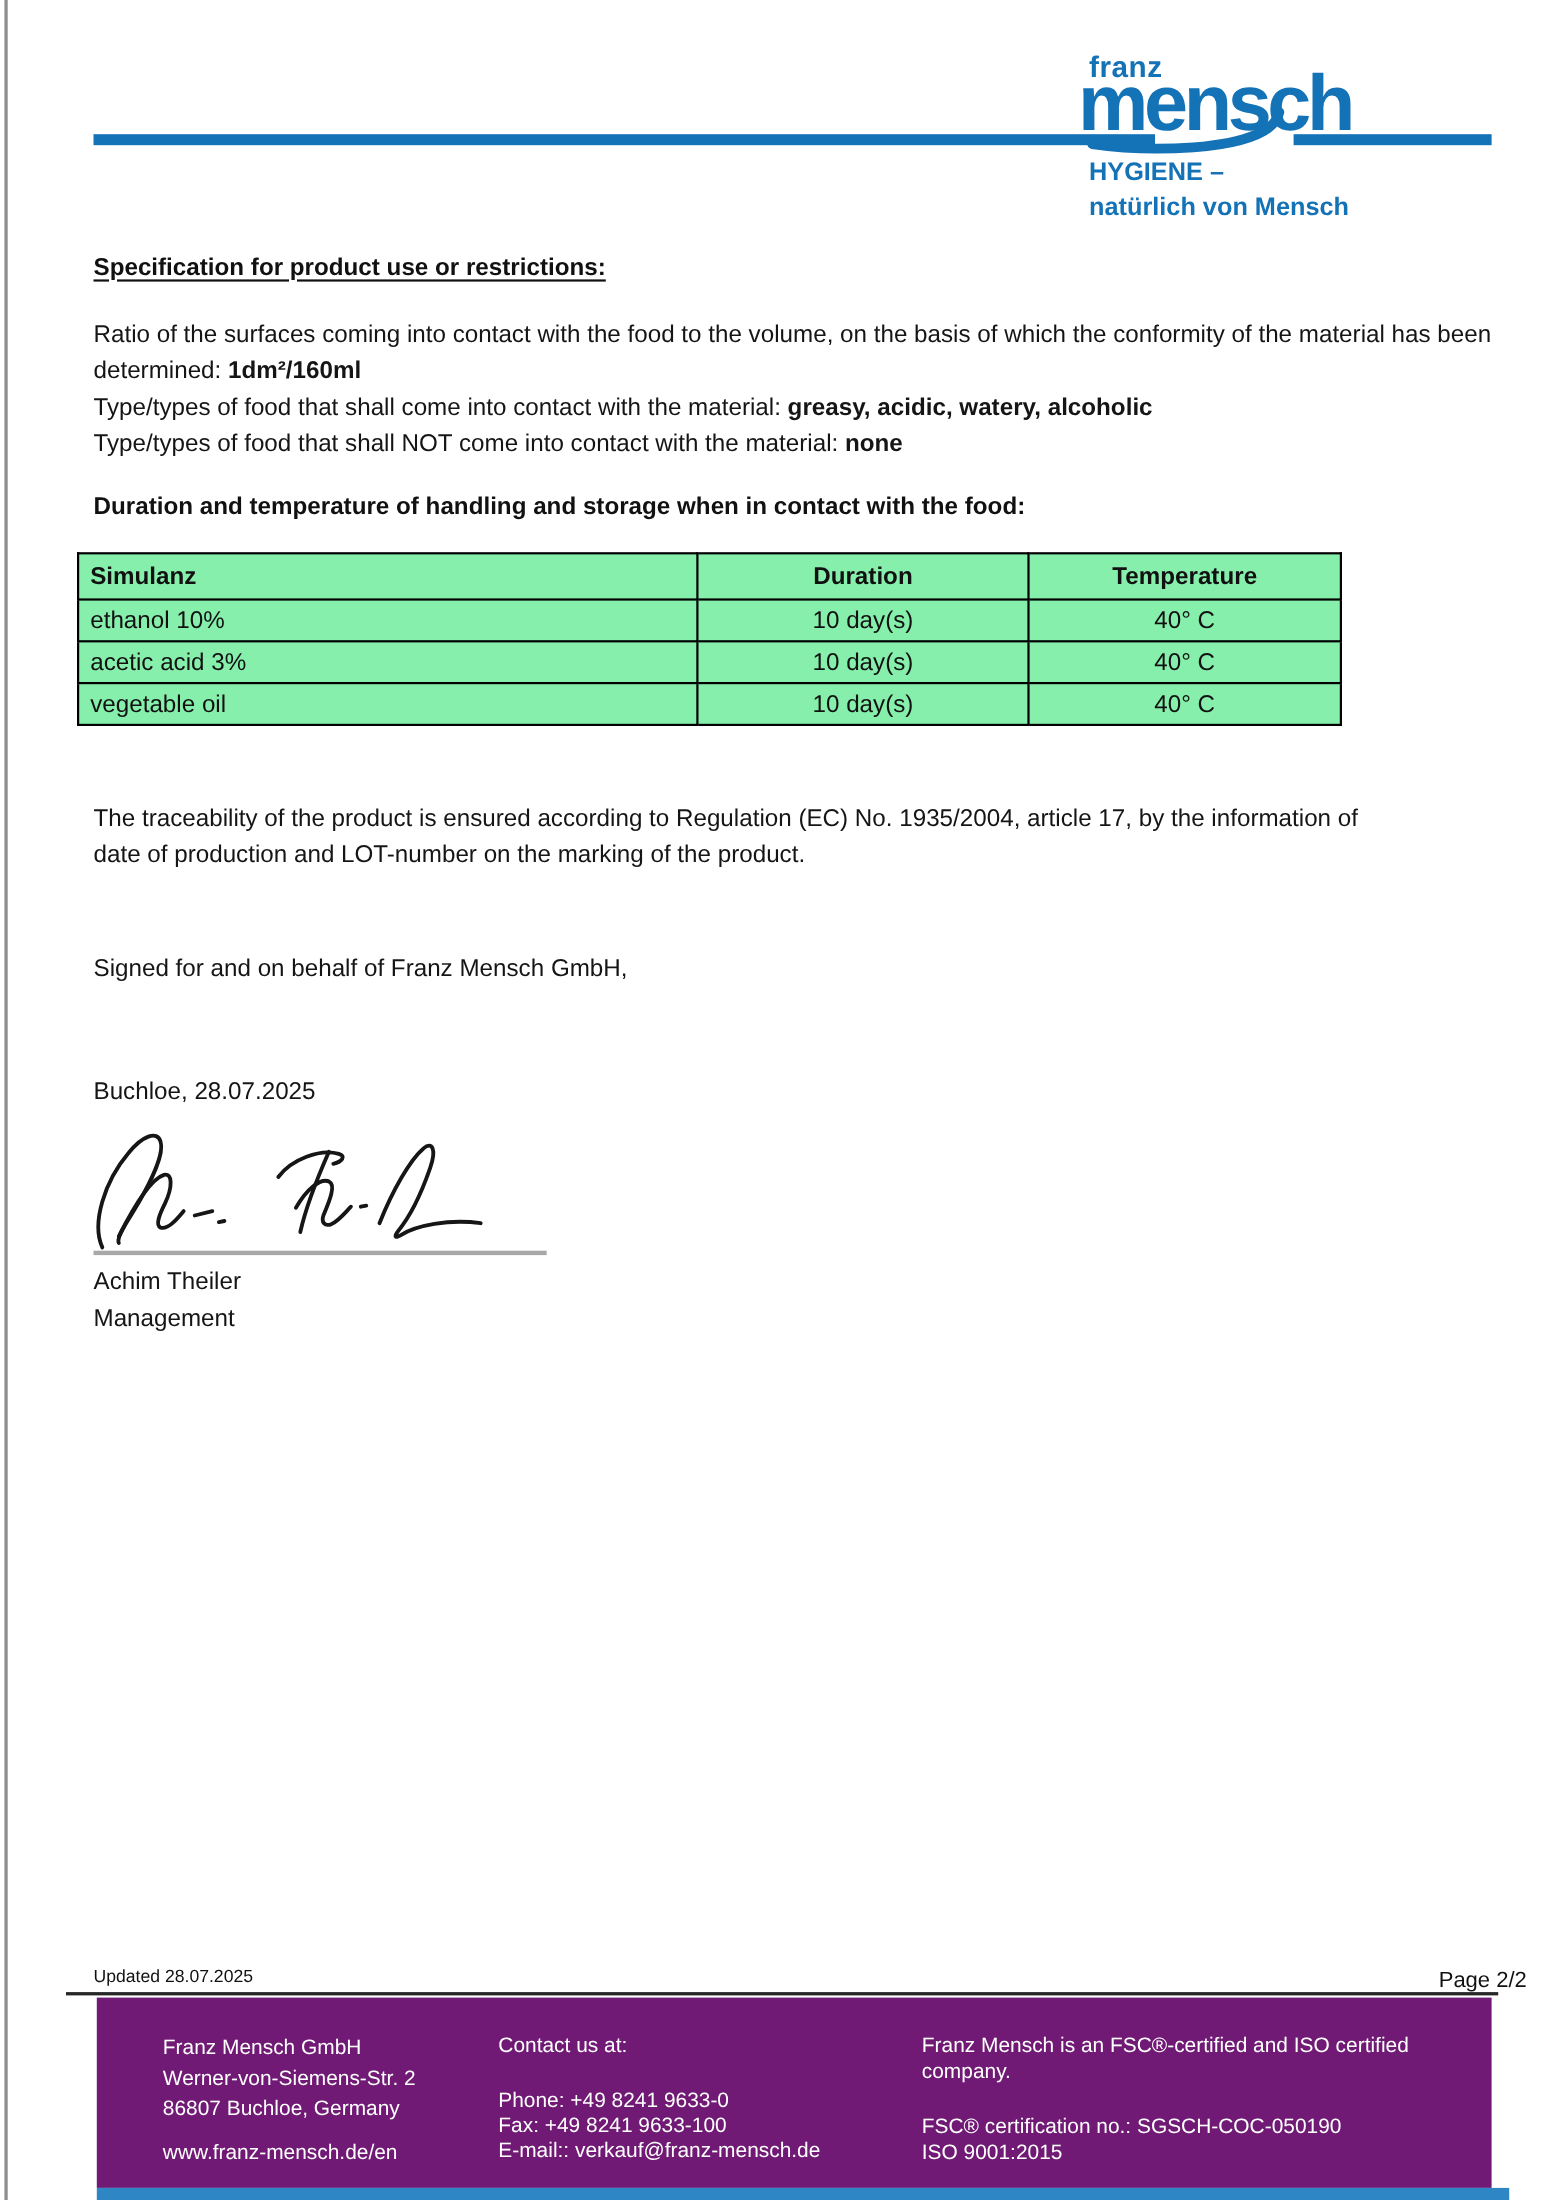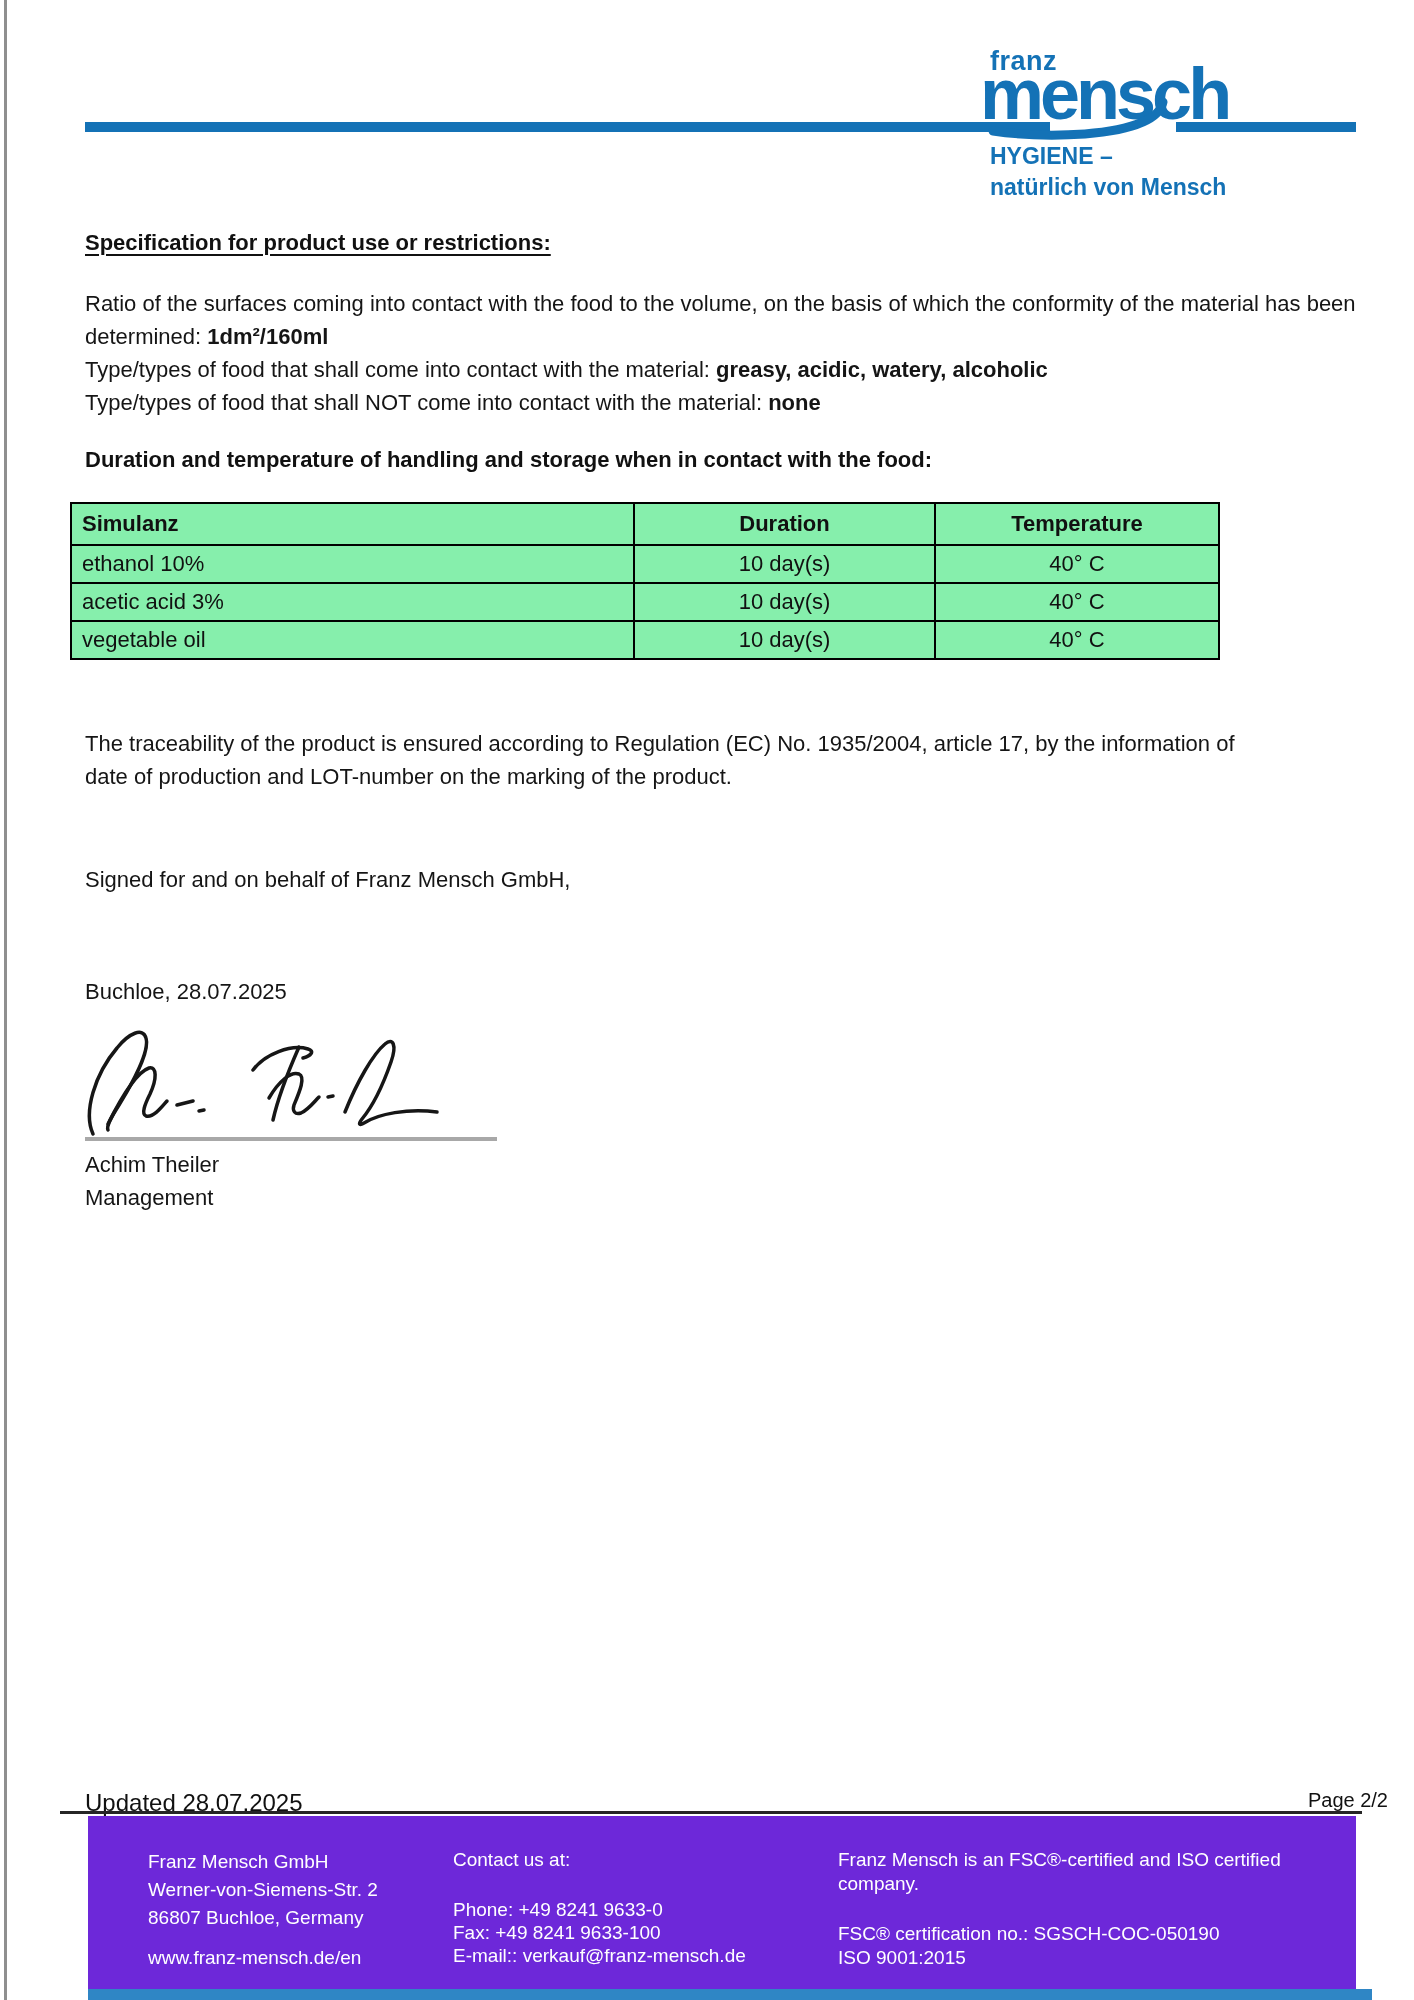--- a/index.html
+++ b/index.html
@@ -43,24 +43,24 @@
   .sim-table{left:70px;top:502px;border-collapse:collapse;font-size:22px;color:#111;}
   .sim-table th,.sim-table td{border:2px solid #000;padding:0 10px;background:#86efac;}
   .sim-table th{height:40px;font-weight:700;}
   .sim-table td{height:36px;font-weight:400;}
   .col-sim{width:541px;text-align:left;}
   .col-dur{width:279px;text-align:center;}
   .col-tmp{width:262px;text-align:center;margin-left:43px;}
   .sim-table td.col-dur,.sim-table td.col-tmp{text-align:center;}
 
   
-  .meta-updated{left:85px;top:1789px;font-size:24px;}
+  .meta-updated{left:85px;top:1789px;font-size:16px;}
   .meta-page{top:1789px;right:58px;font-size:20px;}
   .pre-footer-line{left:60px;top:1811px;width:1302px;height:3px;background:#262626;}
-  .footer-band{left:88px;top:1816px;width:1268px;height:173px;background:#6d28d9;color:#fff;font-size:19px;}
+  .footer-band{left:88px;top:1816px;width:1268px;height:173px;background:#701a75;color:#fff;font-size:19px;}
   .footer-strip{left:88px;top:1989px;width:1284px;height:11px;background:#2f86c5;}
   .f-col{position:absolute;top:32px;line-height:28px;}
   .f-col1{left:60px;}
   .f-col2{left:365px;line-height:23px;}
   .f-col3{left:750px;line-height:24px;width:490px;}
   .f-gap-site{margin-top:12px;}
   .f-gap-phone{margin-top:27px;}
   .f-gap-fsc{margin-top:26px;}
 </style>
 </head>

